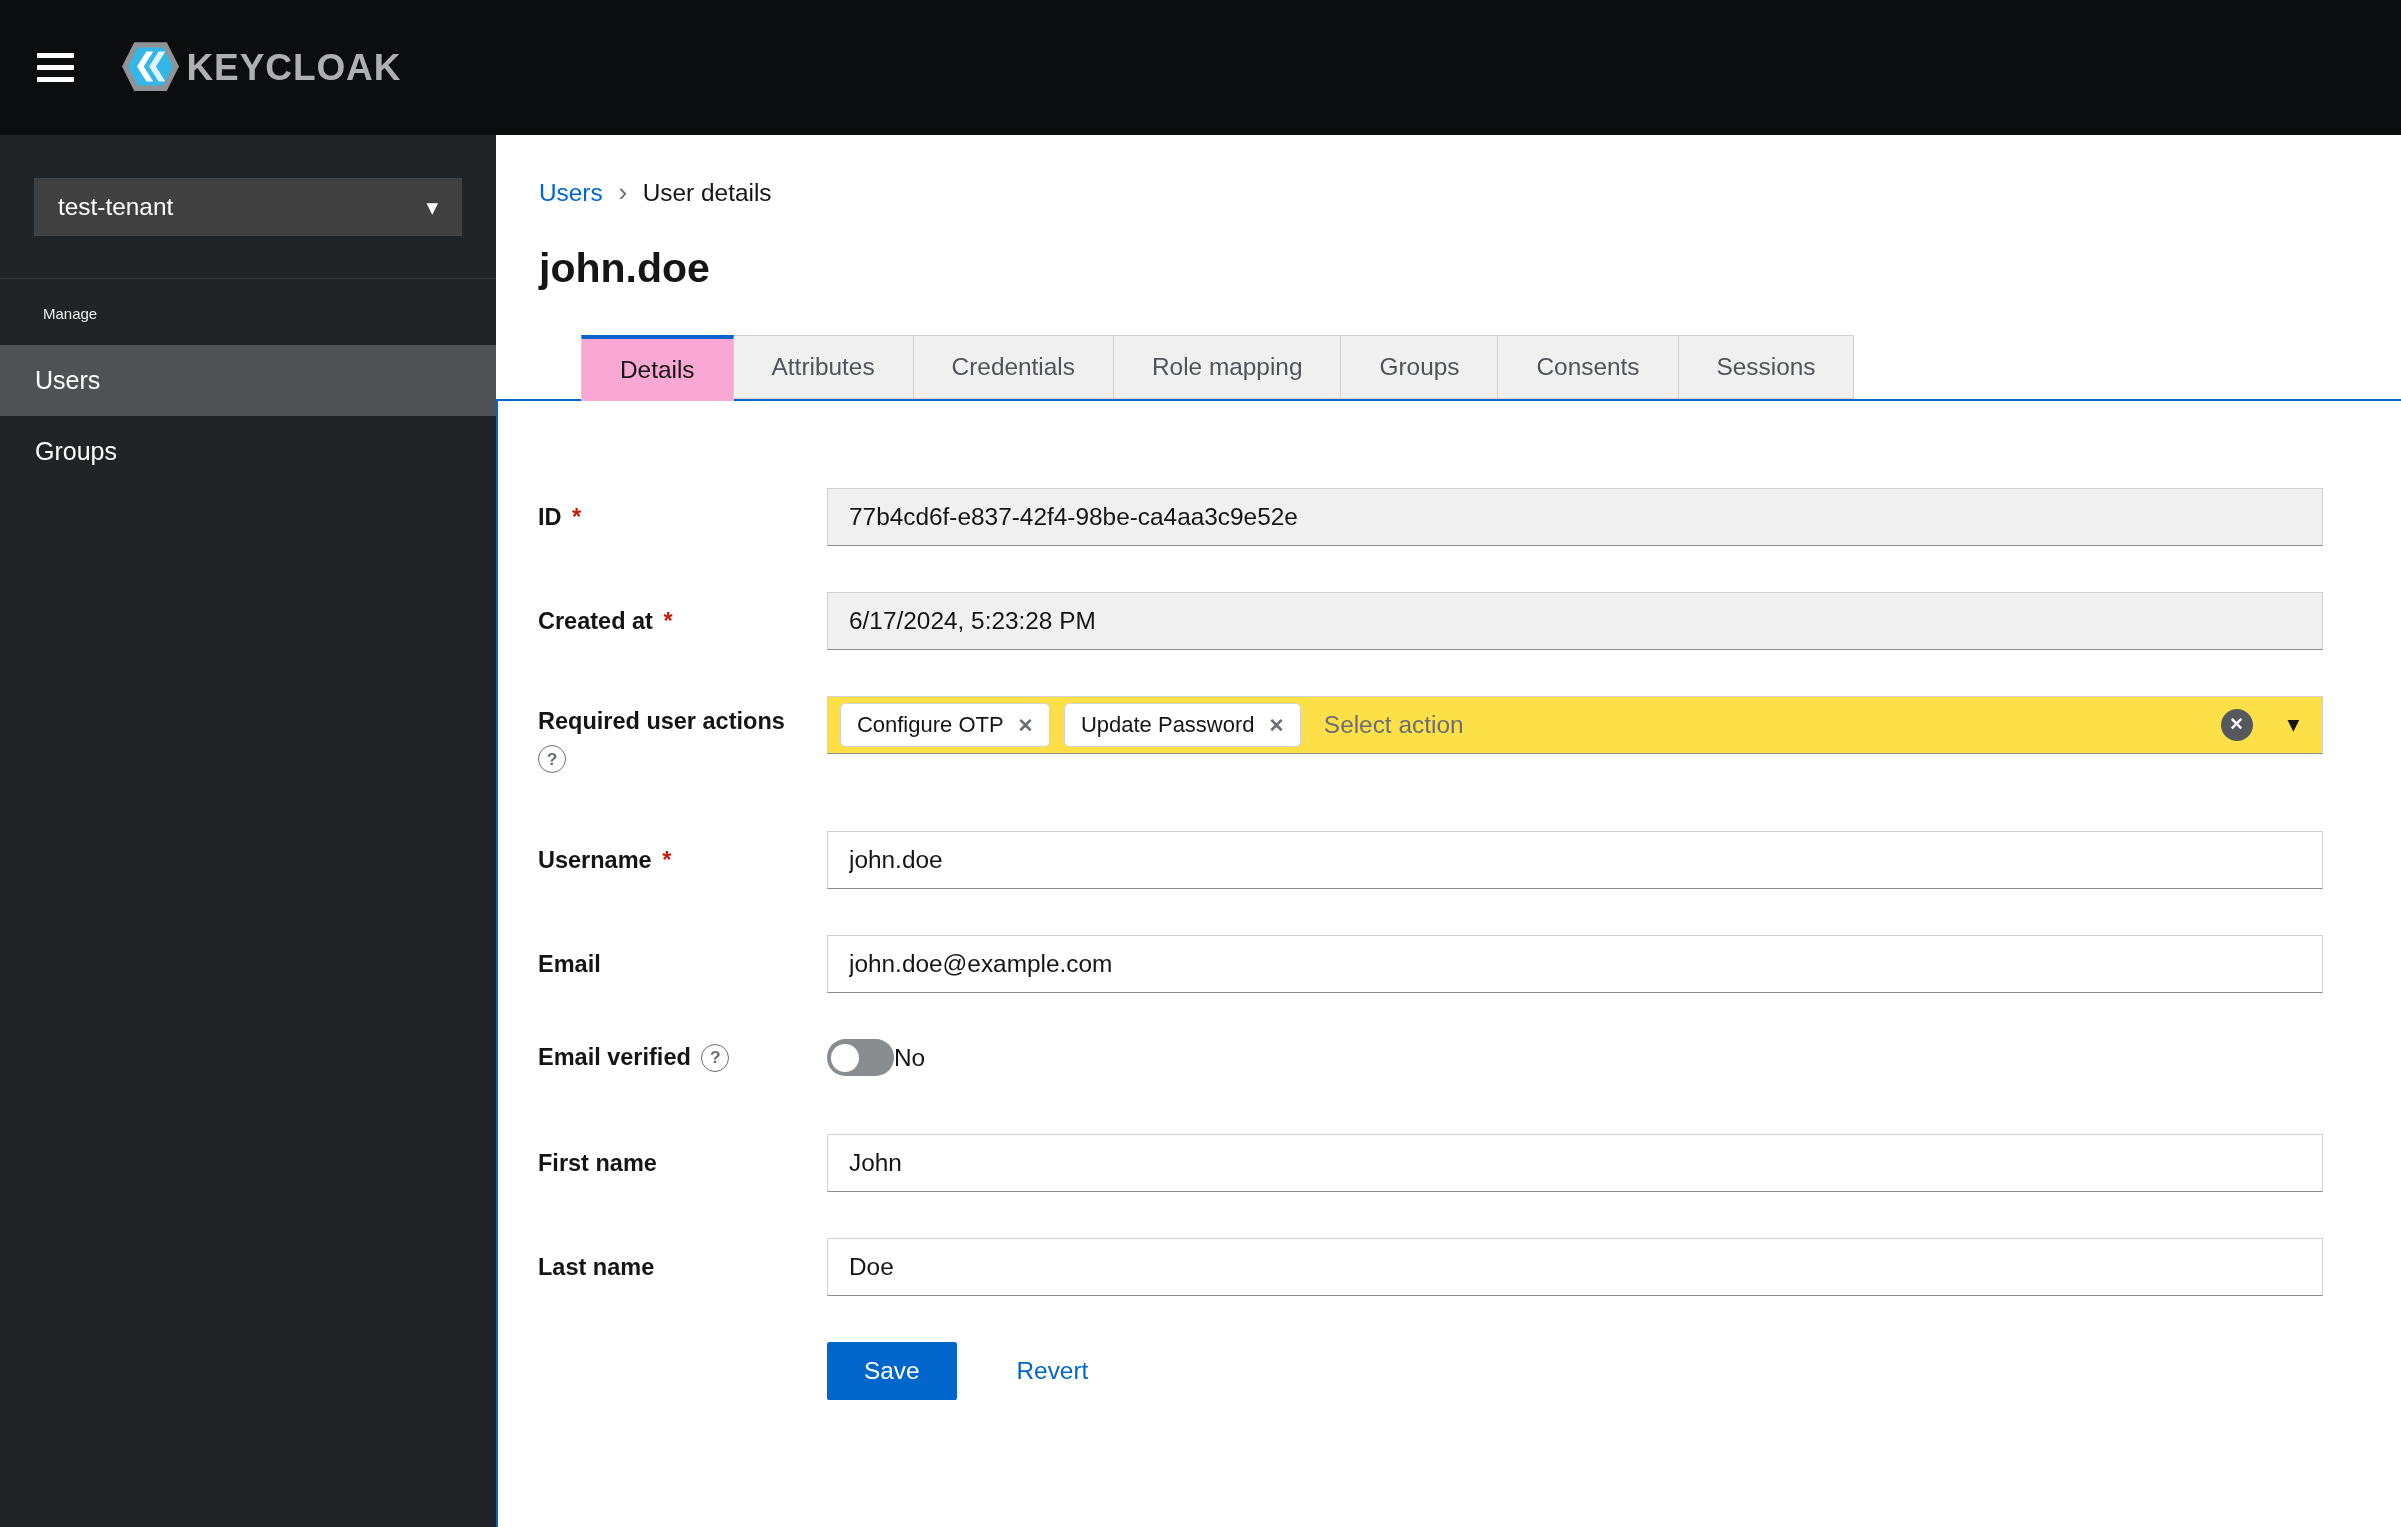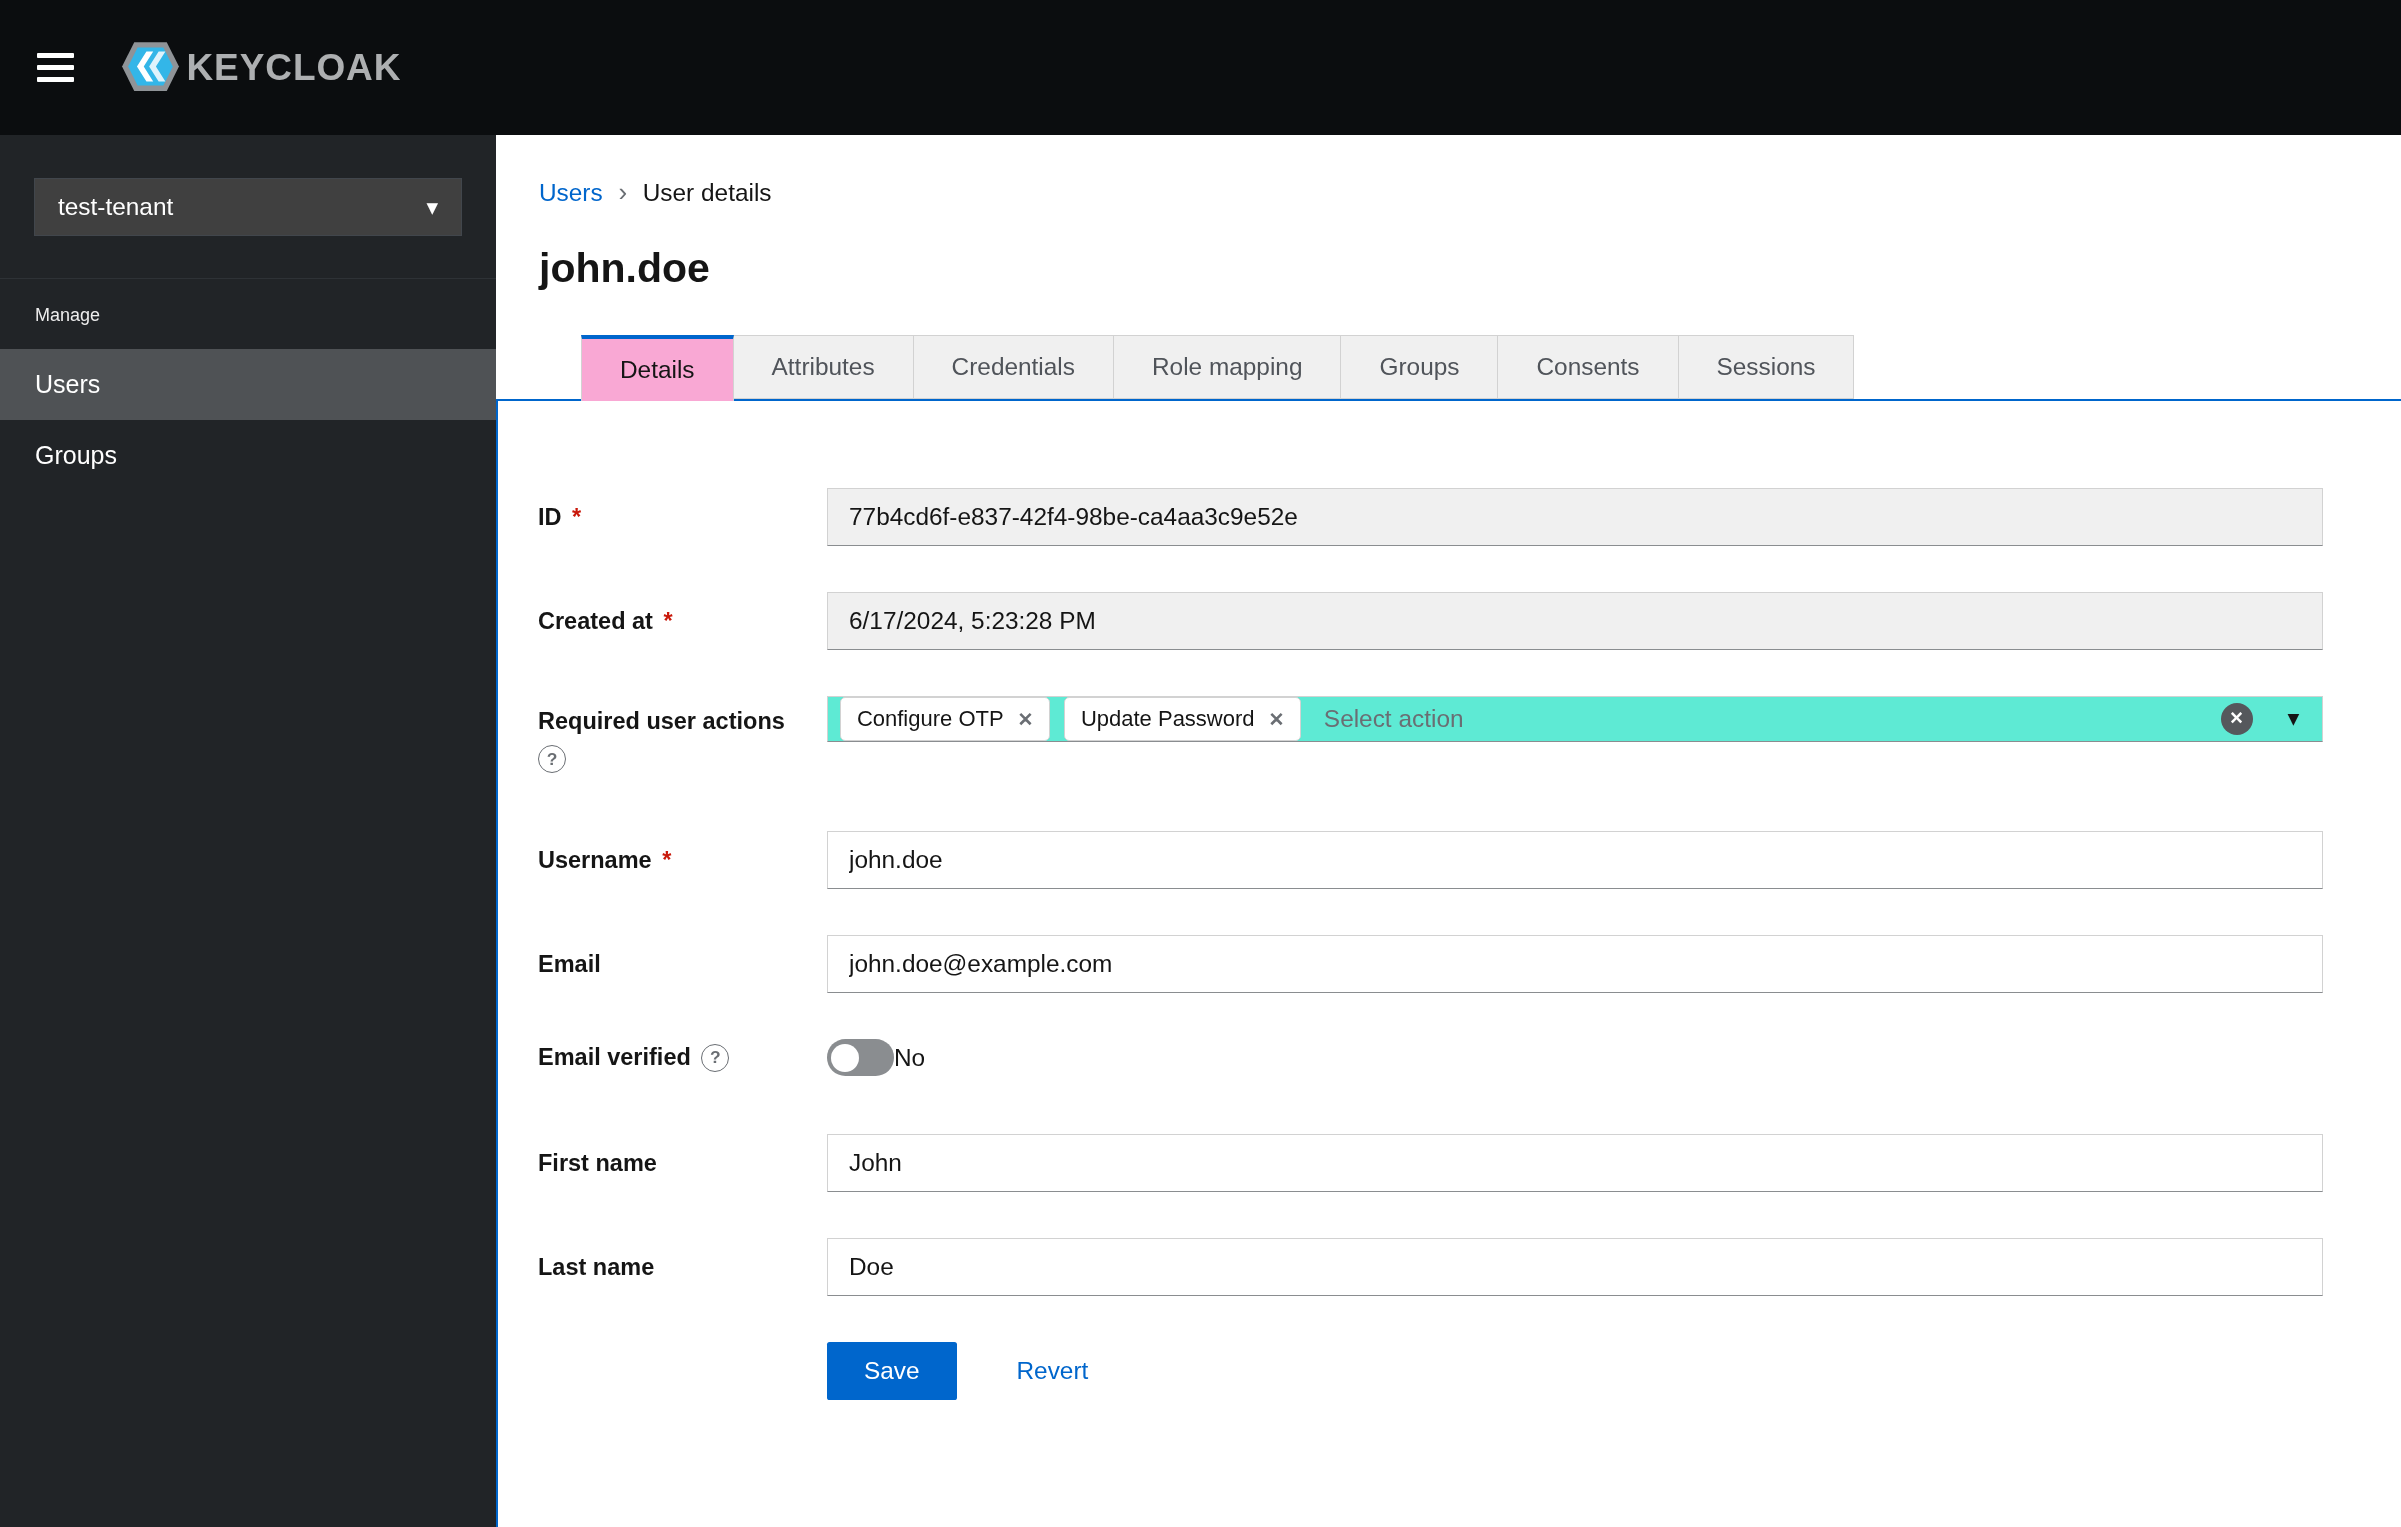--- a/index.html
+++ b/index.html
@@ -35,21 +35,21 @@
   
   .sidebar { flex: 0 0 496px; width: 496px; background: #212427; }
   .realm-selector {
     margin: 43px 34px 0 34px; height: 58px;
     background: #404040; border: 0.9px solid #41464c;
     display: flex; align-items: center; justify-content: space-between;
     padding: 0 23px; color: #ffffff; font-size: 24.4px; cursor: pointer;
   }
   .realm-caret { color: #ffffff; font-size: 23px; line-height: 1; }
   .nav-section { margin-top: 42px; border-top: 0.9px solid #2e3236; padding-top: 26px; }
-  .nav-section-title { color: #ededed; font-size: 18px; padding: 0 0 23px 35px; }
+  .nav-section-title { color: #ededed; font-size: 15px; padding: 0 0 23px 35px; margin-left: 8px; }
   .nav-item {
     display: block; height: 71px; line-height: 71px; padding-left: 35px;
     color: #ffffff; font-size: 25px; text-decoration: none; cursor: pointer;
   }
   .nav-item.active { background: #4f5255; }
 
   
   .content { flex: 1; min-width: 0; display: flex; flex-direction: column; background: #ffffff; }
   .content-header { padding-top: 42px; }
   .breadcrumb { margin-left: 43px; font-size: 24.4px; display: flex; align-items: center; gap: 15.7px; }
@@ -101,21 +101,21 @@
   .row-rua { align-items: flex-start; margin-bottom: 58px; }
   .label-stack { flex-direction: column; align-items: flex-start; gap: 10px; padding-top: 12.2px; }
   .help-icon {
     width: 28px; height: 28px; border-radius: 50%;
     border: 1.7px solid #6a6e73; color: #6a6e73;
     font-size: 17.4px; font-weight: bold;
     display: inline-flex; align-items: center; justify-content: center;
     flex: 0 0 auto; cursor: pointer;
   }
   .multiselect {
-    flex: 1; height: 46px; background: #5eead4;
+    flex: 1; height: 58px; background: #fde047;
     border: 0.9px solid #d2d2d2; border-bottom-color: #8a8d90;
     display: flex; align-items: center; padding: 0 12.2px 0 12.2px;
   }
   .chip {
     display: inline-flex; align-items: center; gap: 14px;
     border: 0.9px solid #d2d2d2; border-radius: 5.2px;
     padding: 7.8px 15.7px; margin-right: 14px;
     font-size: 22px; color: #151515; background: #ffffff; white-space: nowrap;
   }
   .chip-close { font-size: 19px; color: #6a6e73; font-weight: bold; cursor: pointer; line-height: 1; }

